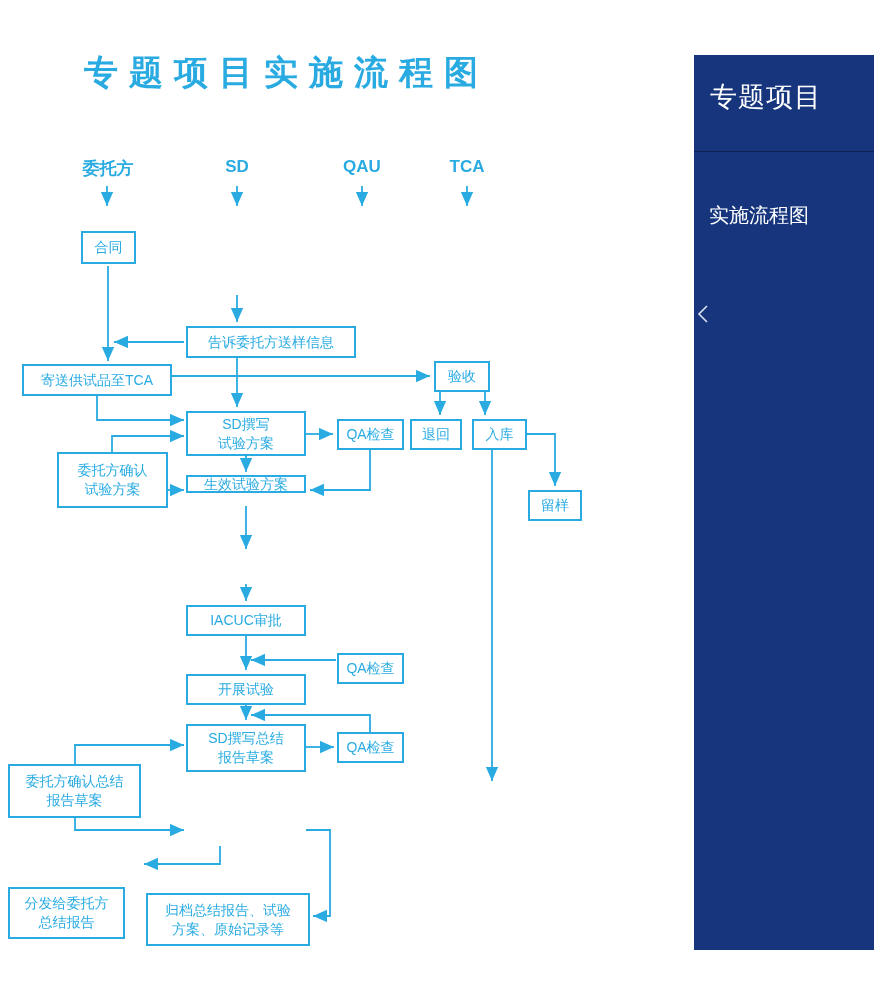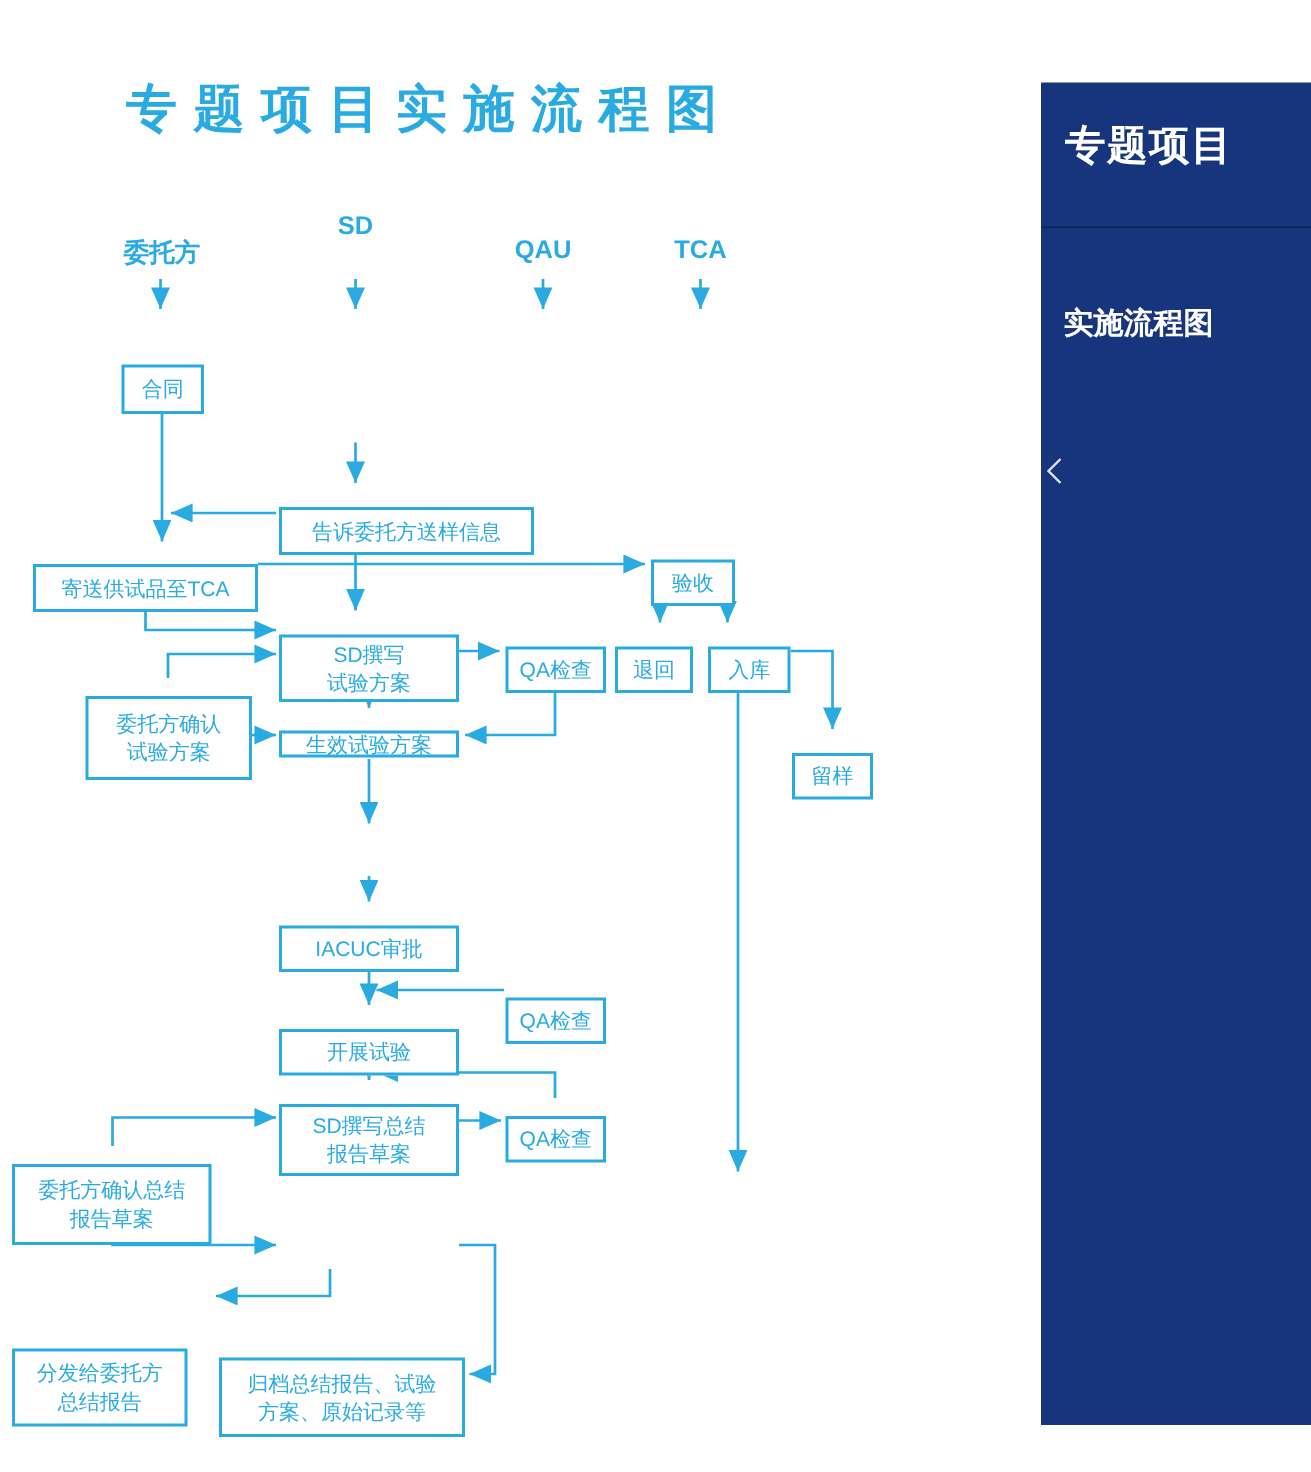--- a/index.html
+++ b/index.html
@@ -21,39 +21,39 @@
   .col-header{
     position:absolute;color:var(--accent);
     font-weight:700;font-size:17px;text-align:center;
   }
 
   .box{
     position:absolute;box-sizing:border-box;
     border:2px solid var(--accent);background:#ffffff;color:var(--accent);
     display:flex;align-items:center;justify-content:center;
     text-align:center;font-size:14px;line-height:1.35;
-    white-space:pre-line;padding:2px 4px;margin-top:12px;
+    white-space:pre-line;padding:2px 4px;
   }
   .box.align-left{justify-content:flex-start;text-align:left;padding-left:9px;}
 
   .sidebar{
     position:absolute;left:694px;top:55px;width:180px;height:895px;
     background:var(--sidebar-bg);color:#ffffff;
   }
   .sidebar-heading{
     position:absolute;left:16px;top:24px;
-    font-size:27px;font-weight:700;letter-spacing:1px;
+    font-size:27px;font-weight:400;letter-spacing:1px;
   }
   .sidebar-divider{
     position:absolute;left:0;top:96px;width:100%;height:1px;
     background:rgba(0,0,0,0.35);
   }
   .sidebar-item{
     position:absolute;left:15px;top:147px;
-    font-size:20px;font-weight:700;cursor:pointer;
+    font-size:20px;font-weight:400;cursor:pointer;
   }
   .chevron{position:absolute;left:2px;top:248px;cursor:pointer;}
 </style>
 </head>
 <body>
 
 <div class="page">
 
   <div class="page-title">专题项目实施流程图</div>
 
@@ -117,21 +117,21 @@
 
       <polyline points="75,818 75,830 184,830" marker-end="url(#ah)"></polyline>
 
       <polyline points="220,846 220,864 144,864" marker-end="url(#ah)"></polyline>
 
       <polyline points="306,830 330,830 330,916 313,916" marker-end="url(#ah)"></polyline>
     </g>
   </svg>
 
   <div class="col-header" style="left:79px;top:157px;width:58px">委托方</div>
-  <div class="col-header" style="left:217px;top:141px;width:40px">SD</div>
+  <div class="col-header" style="left:217px;top:157px;width:40px">SD</div>
   <div class="col-header" style="left:340px;top:157px;width:44px">QAU</div>
   <div class="col-header" style="left:445px;top:157px;width:44px">TCA</div>
 
   <div class="box" style="left:81px;top:231px;width:55px;height:33px">合同</div>
   <div class="box" style="left:186px;top:326px;width:170px;height:32px">告诉委托方送样信息</div>
   <div class="box" style="left:22px;top:364px;width:150px;height:32px">寄送供试品至TCA</div>
   <div class="box" style="left:434px;top:361px;width:56px;height:31px">验收</div>
   <div class="box" style="left:186px;top:411px;width:120px;height:45px">SD撰写
 试验方案</div>
   <div class="box" style="left:337px;top:419px;width:67px;height:31px">QA检查</div>

